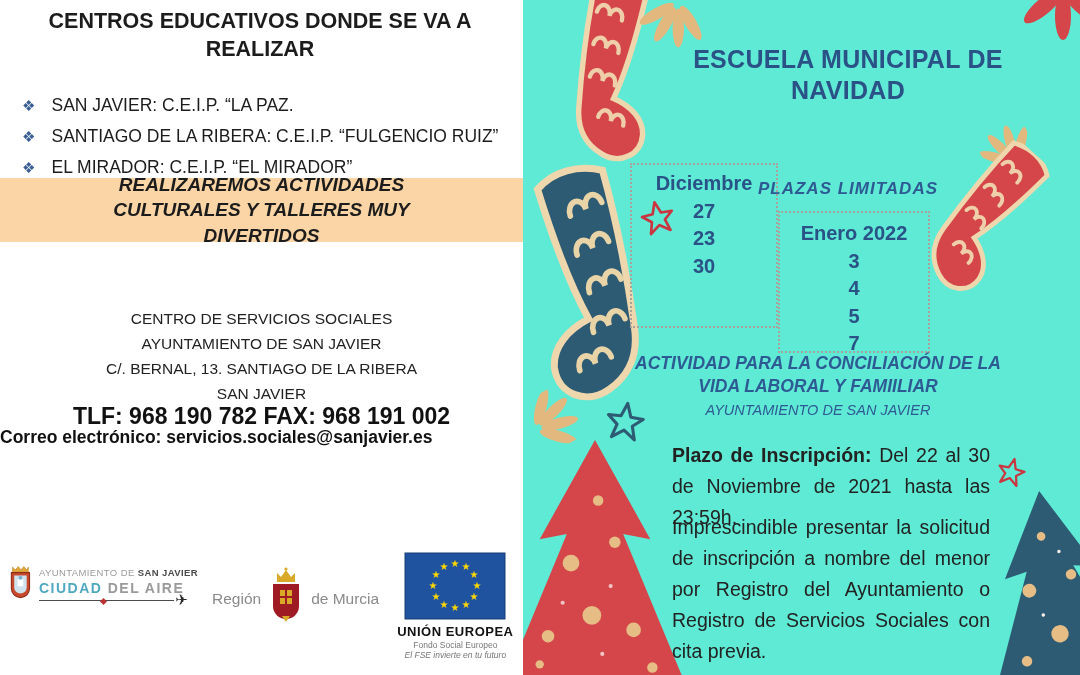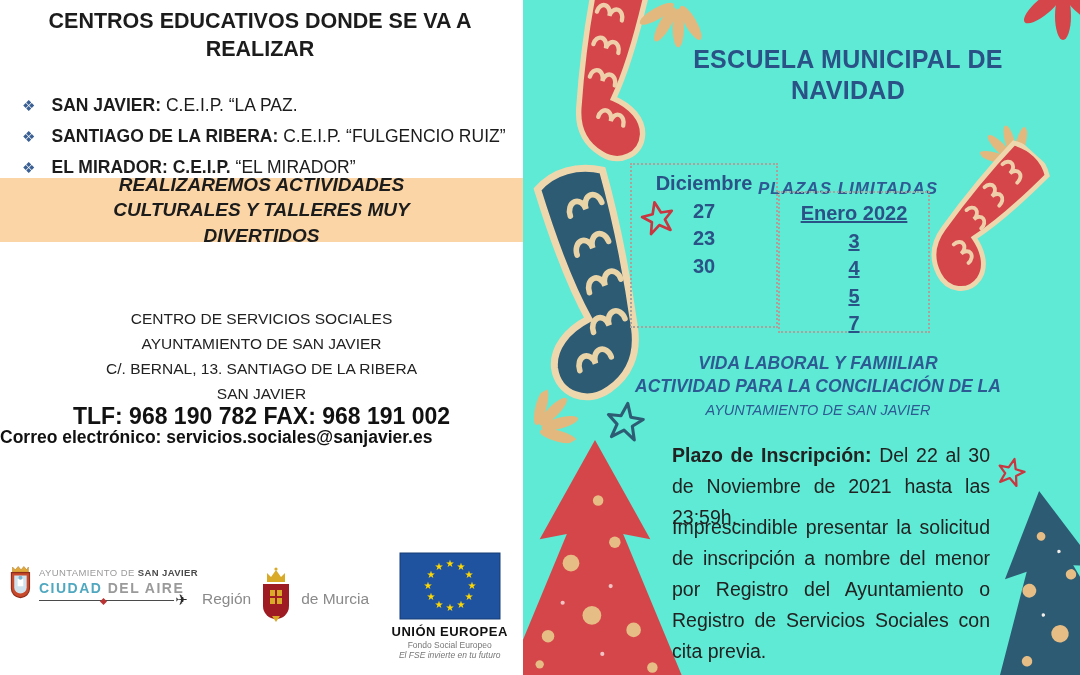--- a/index.html
+++ b/index.html
@@ -7,21 +7,21 @@
   .page { position:relative; width:1080px; height:675px; overflow:hidden; background:#ffffff; }
 
   
   .left-panel { position:absolute; left:0; top:0; width:523px; height:675px; background:#ffffff; }
   .heading { position:absolute; top:8px; left:30px; width:460px; text-align:center;
              font-size:21.5px; font-weight:bold; color:#1c1c1c; line-height:1.3; }
   .schools { position:absolute; top:90px; left:22px; width:490px; list-style:none;
              font-size:17.5px; line-height:31px; color:#1c1c1c; }
   .schools li { display:flex; align-items:baseline; }
   .schools .bullet { color:#3a5f93; font-size:15px; margin-right:16px; }
-  .schools b { font-weight:bold; white-space:pre; }
+  .schools b { font-weight:normal; white-space:pre; }
   .banner { position:absolute; top:178px; left:0; width:523px; height:64px; background:#fbd5a5;
             display:flex; align-items:center; justify-content:center; text-align:center;
             font-size:19px; font-weight:bold; color:#1c1c1c; line-height:1.35; padding:11px 55px;font-style:italic; }
   .address { position:absolute; top:306px; left:0; width:523px; text-align:center;
              font-size:15.5px; line-height:25px; color:#222; }
   .phone-line { position:absolute; top:403px; left:0; width:523px; text-align:center;
                 font-size:23px; font-weight:bold; color:#111; }
   .email-line { position:absolute; top:427px; left:0; width:523px; text-align:left;
                 font-size:17.5px; font-weight:bold; color:#111; }
 
@@ -29,40 +29,40 @@
   .logos { position:absolute; top:550px; left:8px; width:505px; display:flex; align-items:flex-start; }
   .logo-sj { display:flex; align-items:center; width:190px; }
   .sj-text { margin-left:6px; }
   .sj-line1 { font-size:9.5px; letter-spacing:.4px; color:#9a9a9a; white-space:nowrap; }
   .sj-line1 b { color:#4a4a4a; }
   .sj-line2 { font-size:14px; letter-spacing:1.5px; color:#9a9a9a; font-weight:bold; margin-top:2px; white-space:nowrap; }
   .sj-line2 .ciudad { color:#4fa8c0; }
   .plane-line { position:relative; margin-top:4px; width:135px; border-top:1.8px solid #4a4a4a; }
   .plane-line .plane { position:absolute; right:-14px; top:-10px; font-size:15px; color:#2b2b2b; }
   .plane-line .dot { position:absolute; left:62px; top:-2px; width:5px; height:5px; background:#b33; transform:rotate(45deg); }
-  .logo-murcia { display:flex; align-items:center; margin-left:4px; margin-top:14px; }
+  .logo-murcia { display:flex; align-items:center; margin-left:14px; margin-top:14px; }
   .murcia-word { font-size:15.5px; color:#8a8a8a; white-space:nowrap; }
   .logo-eu { margin-left:18px; margin-top:2px; display:flex; flex-direction:column; align-items:center; width:125px; }
   .eu-title { font-size:13px; font-weight:bold; color:#111; margin-top:4px; letter-spacing:.5px; white-space:nowrap; }
   .eu-sub1 { font-size:8.5px; color:#777; margin-top:1px; }
   .eu-sub2 { font-size:8.5px; color:#777; font-style:italic; }
 
   
   .right-panel { position:absolute; left:523px; top:0; width:557px; height:675px;
                  background:#5eead4; overflow:hidden; }
   .deco { position:absolute; z-index:1; }
   .rp-text { position:absolute; z-index:2; }
   .rp-title { top:44px; left:130px; width:390px; text-align:center; font-size:25px; font-weight:bold;
               color:#2a5286; line-height:1.25; letter-spacing:.3px; }
   .rp-subtitle { top:135px; left:130px; width:390px; text-align:center; font-size:17px;
                  font-style:italic; font-weight:bold; color:#2e5a94; letter-spacing:1px;margin-top:44px; }
   .date-box { border:2px dotted #a9a39b; text-align:center; color:#2a5286; font-weight:bold;
               font-size:20px; line-height:27.5px; background:transparent; }
   .box-dec { top:163px; left:107px; width:148px; height:165px; padding-top:5px; }
-  .box-jan { top:191px; left:255px; width:152px; height:142px; padding-top:7px;text-decoration:underline; }
+  .box-jan { top:211px; left:255px; width:152px; height:142px; padding-top:7px; }
   .rp-activity { top:352px; left:75px; width:440px; text-align:center; color:#2e5a94;
                  font-style:italic; font-weight:bold; font-size:17.5px; line-height:23px; }
   .rp-activity .sub { font-size:14.5px; font-weight:normal; margin-top:1px; }
   .rp-para { left:149px; width:318px; text-align:justify; font-size:19.5px; line-height:31px; color:#222; }
   .para-plazo { top:440px; }
   .para-note { top:512px; }
 
   svg text.eustar { font-family:"DejaVu Sans", sans-serif; }
 </style>
 </head>
@@ -292,22 +292,22 @@
 
     <div class="rp-text date-box box-jan">
       <div>Enero 2022</div>
       <div>3</div>
       <div>4</div>
       <div>5</div>
       <div>7</div>
     </div>
 
     <div class="rp-text rp-activity">
+      <div>ACTIVIDAD PARA LA CONCILIACIÓN DE LA</div>
       <div>VIDA LABORAL Y FAMIILIAR</div>
-      <div>ACTIVIDAD PARA LA CONCILIACIÓN DE LA</div>
       <div class="sub">AYUNTAMIENTO DE SAN JAVIER</div>
     </div>
 
     <div class="rp-text rp-para para-plazo">
       <b>Plazo de Inscripción:</b><span> Del 22 al 30 de Noviembre de 2021 hasta las 23:59h.</span>
     </div>
 
     <div class="rp-text rp-para para-note">Imprescindible presentar la solicitud de inscripción a nombre del menor por Registro del Ayuntamiento o Registro de Servicios Sociales con cita previa.</div>
 
   </div>

